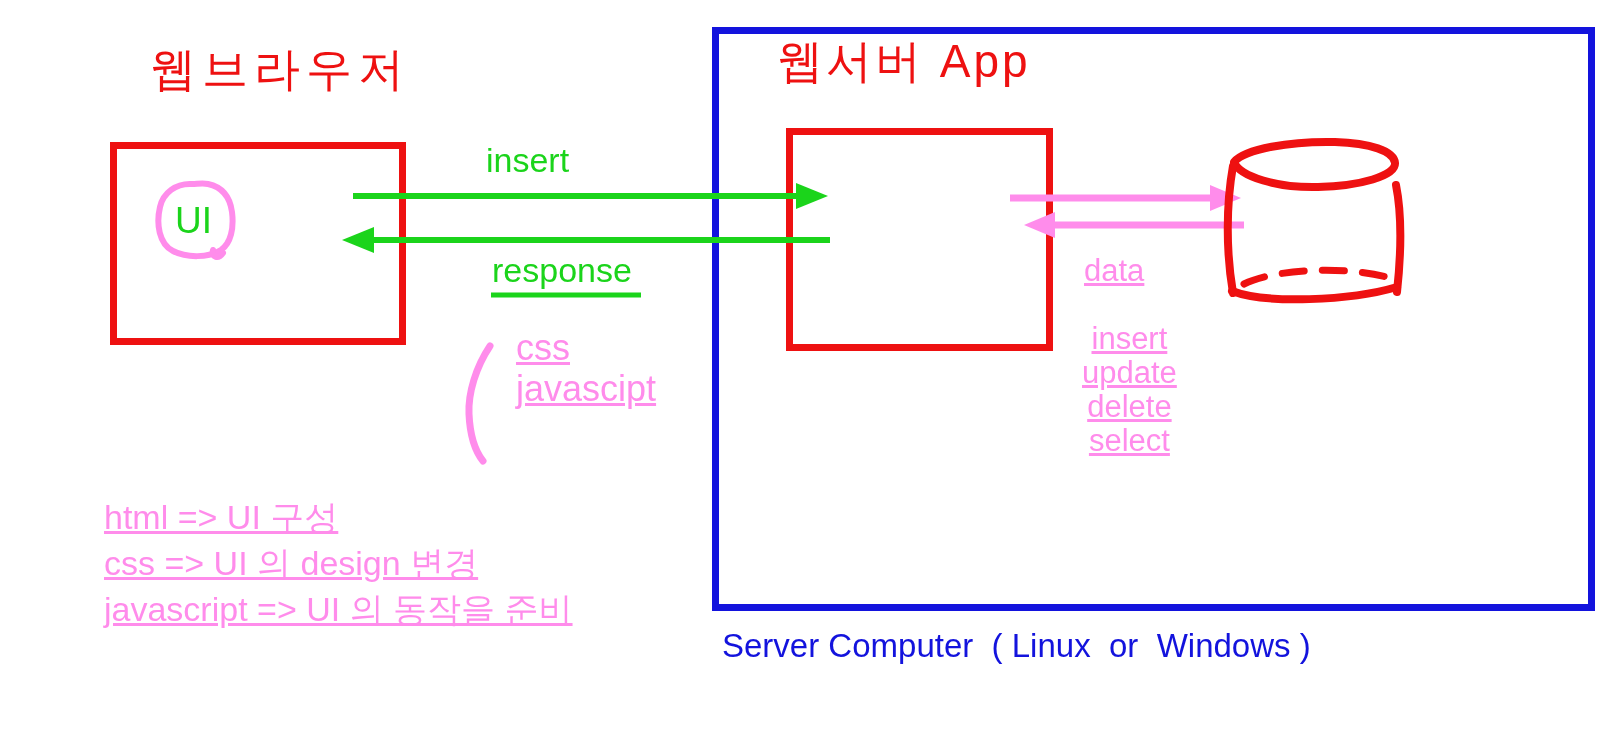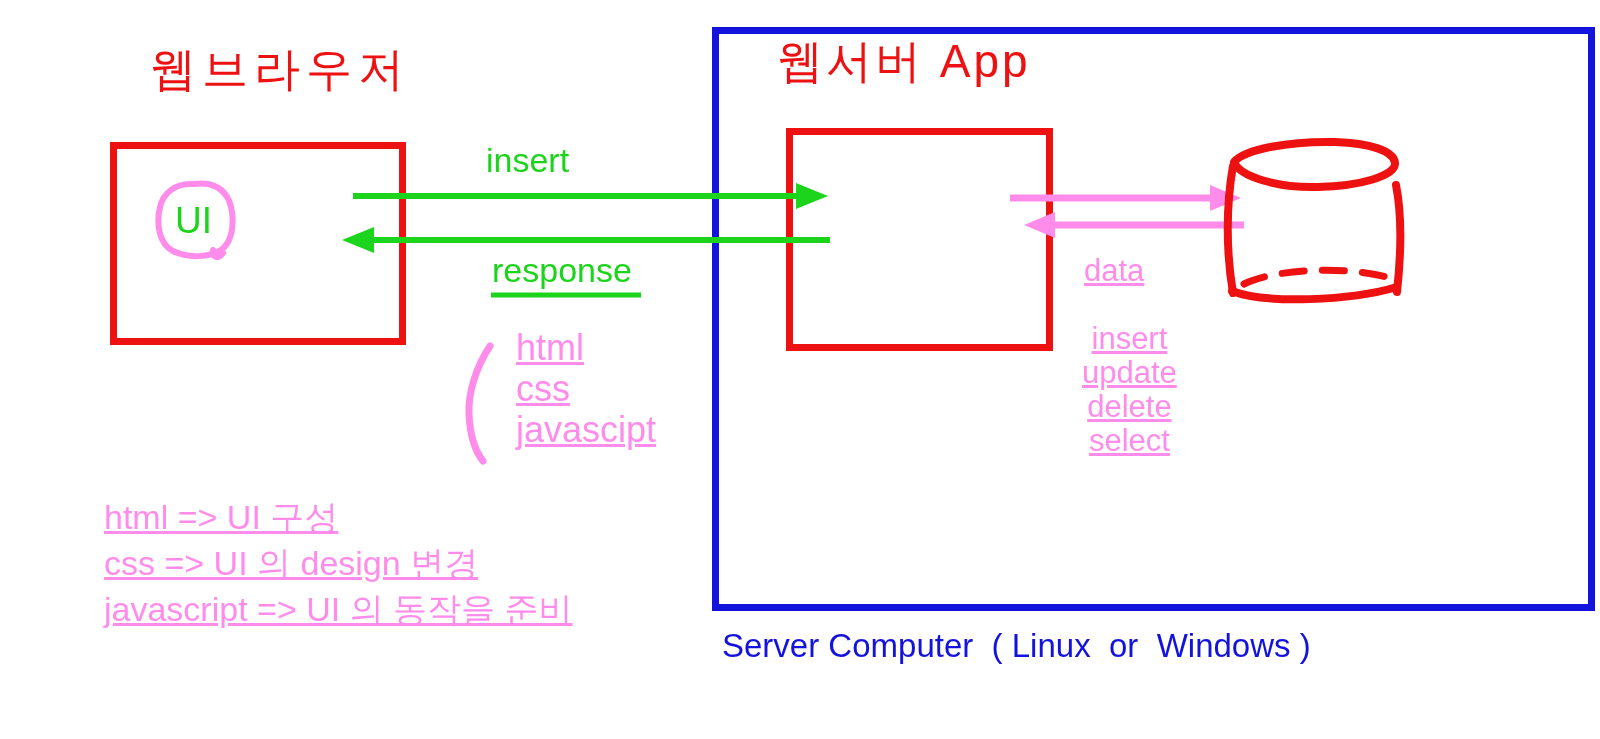--- a/index.html
+++ b/index.html
@@ -76,21 +76,20 @@
     <path class="stroke-red" stroke-width="7" stroke-linecap="round" stroke-dasharray="22 18" d="M 1224,284 C 1256,268 1330,266 1370,278"></path>
   </svg>
 
   <div class="t red title-browser">웹브라우저</div>
   <div class="t green ui-label">UI</div>
 
   <div class="t green request-label">insert</div>
   <div class="t green response-label">response</div>
 
   <div class="t pink payload-stack">
-    <div class="line">html</div>
     <div class="line">css</div>
     <div class="line">javascipt</div>
   </div>
 
   <div class="t red title-server">웹서버 App</div>
 
   <div class="t pink data-label">data</div>
 
   <div class="t pink ops-stack">
     <div class="line">insert</div>

